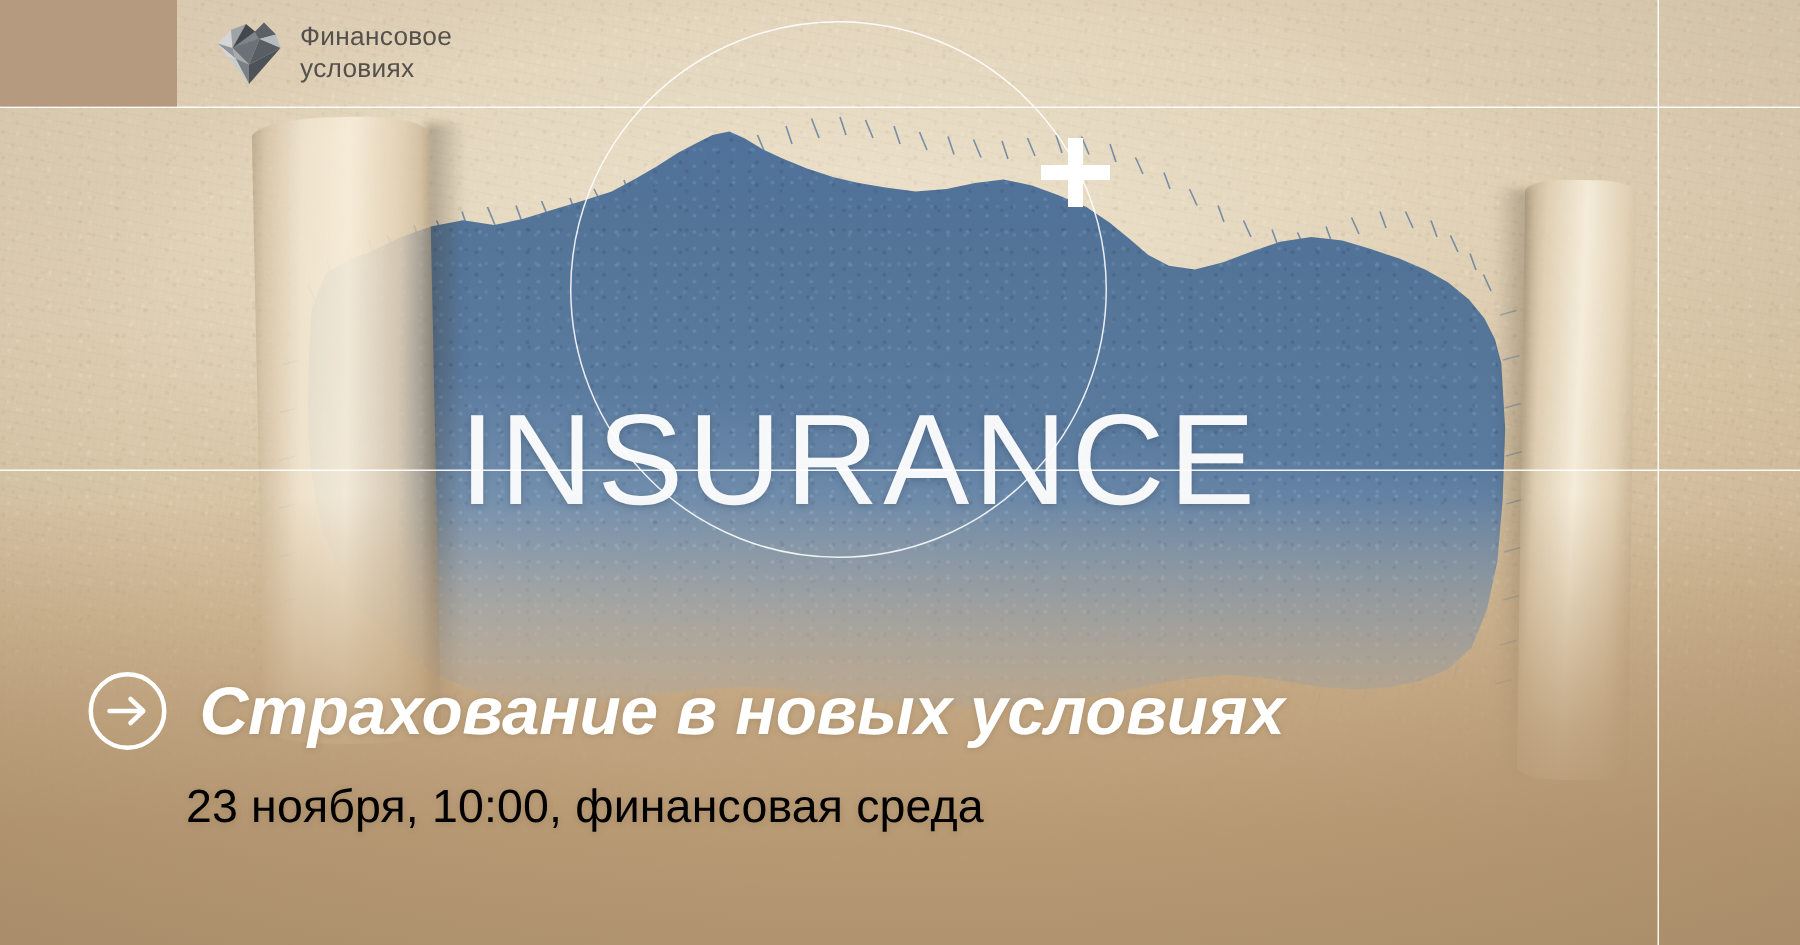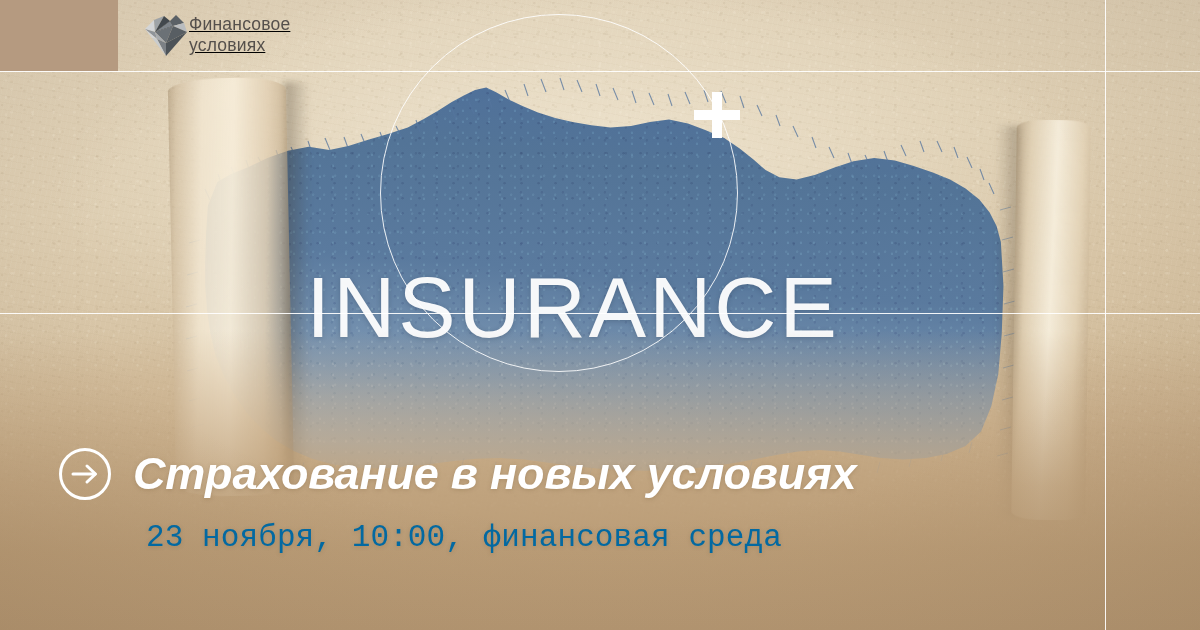--- a/index.html
+++ b/index.html
@@ -249,21 +249,21 @@
     width: 118px;
     height: 71px;
     background: #b59a80;
   }
   .logo-lockup {
     position: absolute;
     left: 143px;
     top: 12px;
     display: flex;
     align-items: center;
-    text-decoration: underline;
+    gap: 11px;
   }
   .logo-gem { width: 46px; height: 46px; display: block; }
   .logo-text {
     font-family: "Liberation Sans", sans-serif;
     font-size: 17.5px;
     line-height: 21px;
     color: #55504c;
     letter-spacing: .2px;
     white-space: nowrap;
   }
@@ -307,27 +307,27 @@
     line-height: 54px;
     font-weight: 700;
     font-style: italic;
     color: #ffffff;
     letter-spacing: -.2px;
     white-space: nowrap;
     text-shadow: 0 1px 4px rgba(110,80,46,.26);
   }
   .subtitle {
     position: absolute;
-    left: 146px;
+    left: 124px;
     top: 518px;
-    font-family: Liberation Mono, monospace;
+    font-family: Liberation Sans, sans-serif;
     font-size: 31px;
     line-height: 40px;
     font-weight: 400;
-    color: #0369a1;
+    color: #000000;
     letter-spacing: .1px;
     white-space: nowrap;
     text-shadow: 0 1px 4px rgba(110,80,46,.22);
   }
 </style>
 </head>
 <body>
 
 <div id="banner">
 

